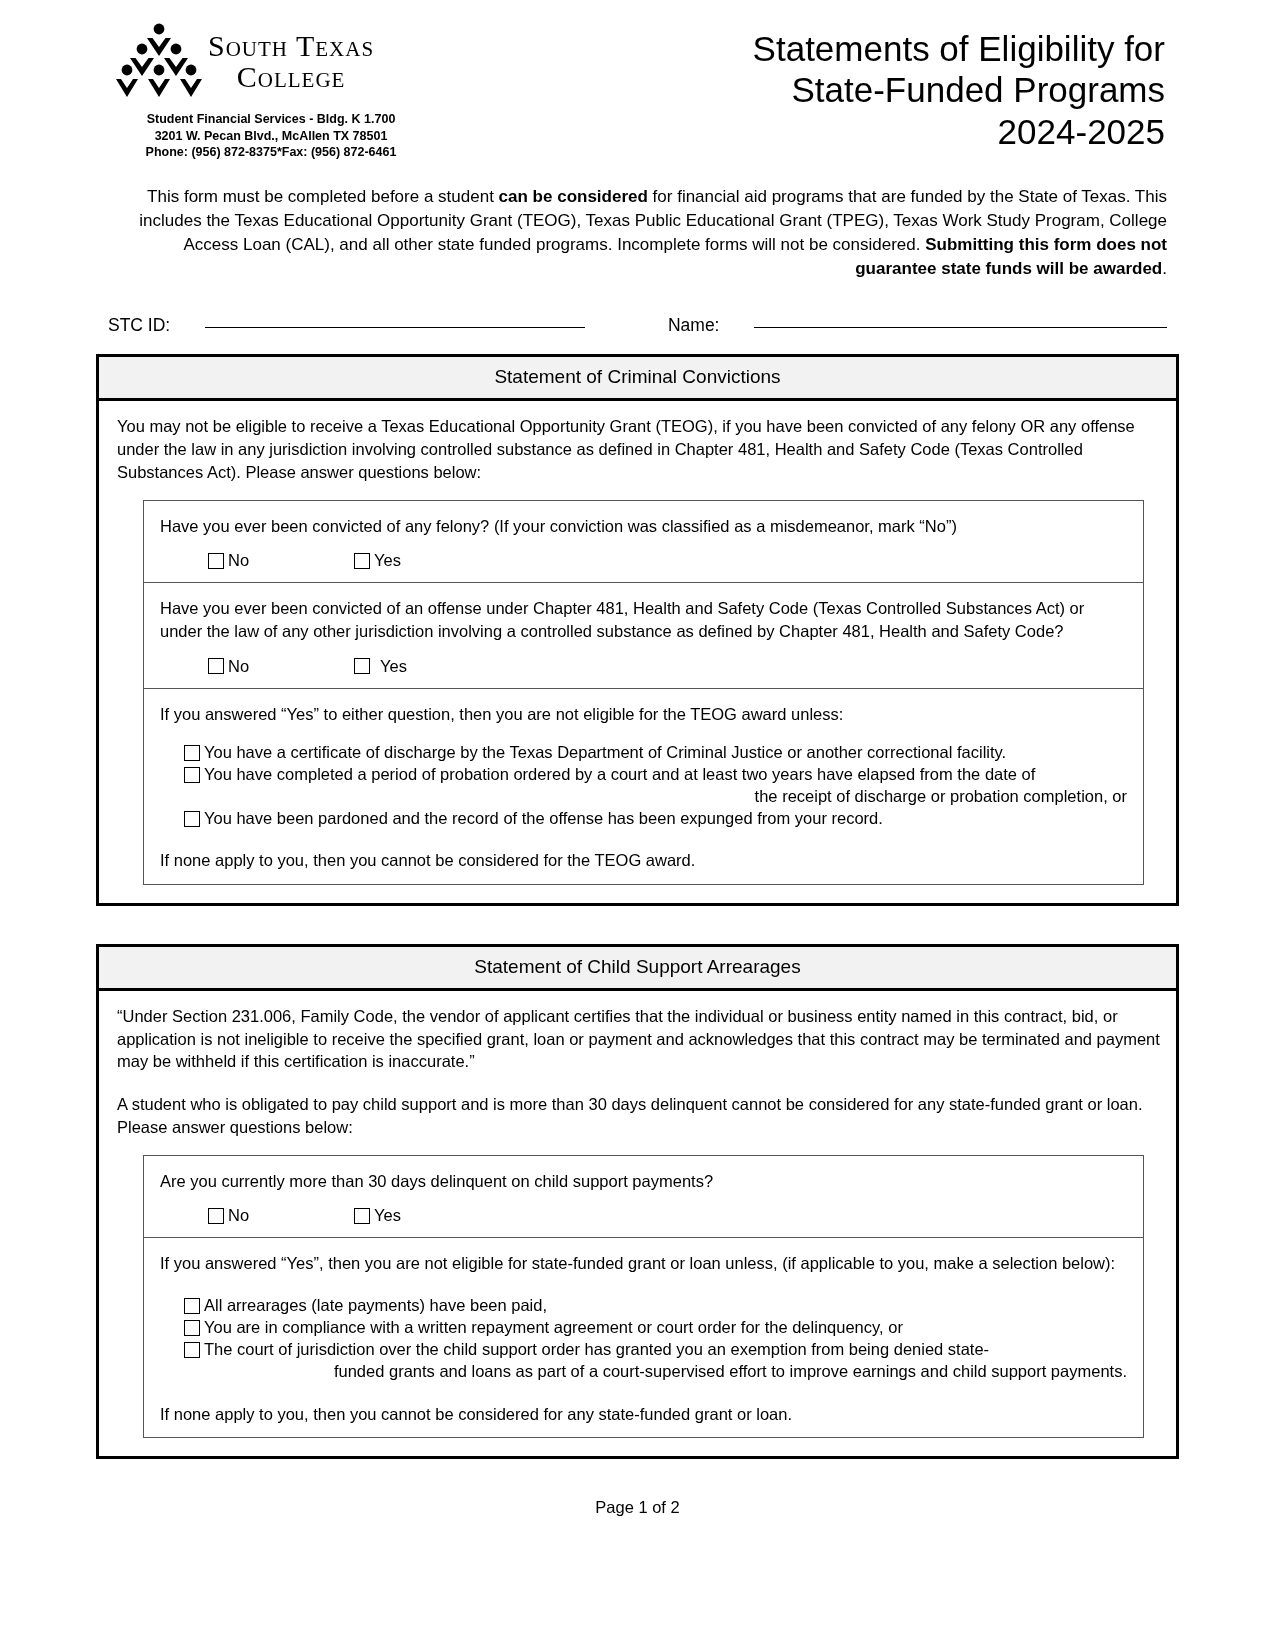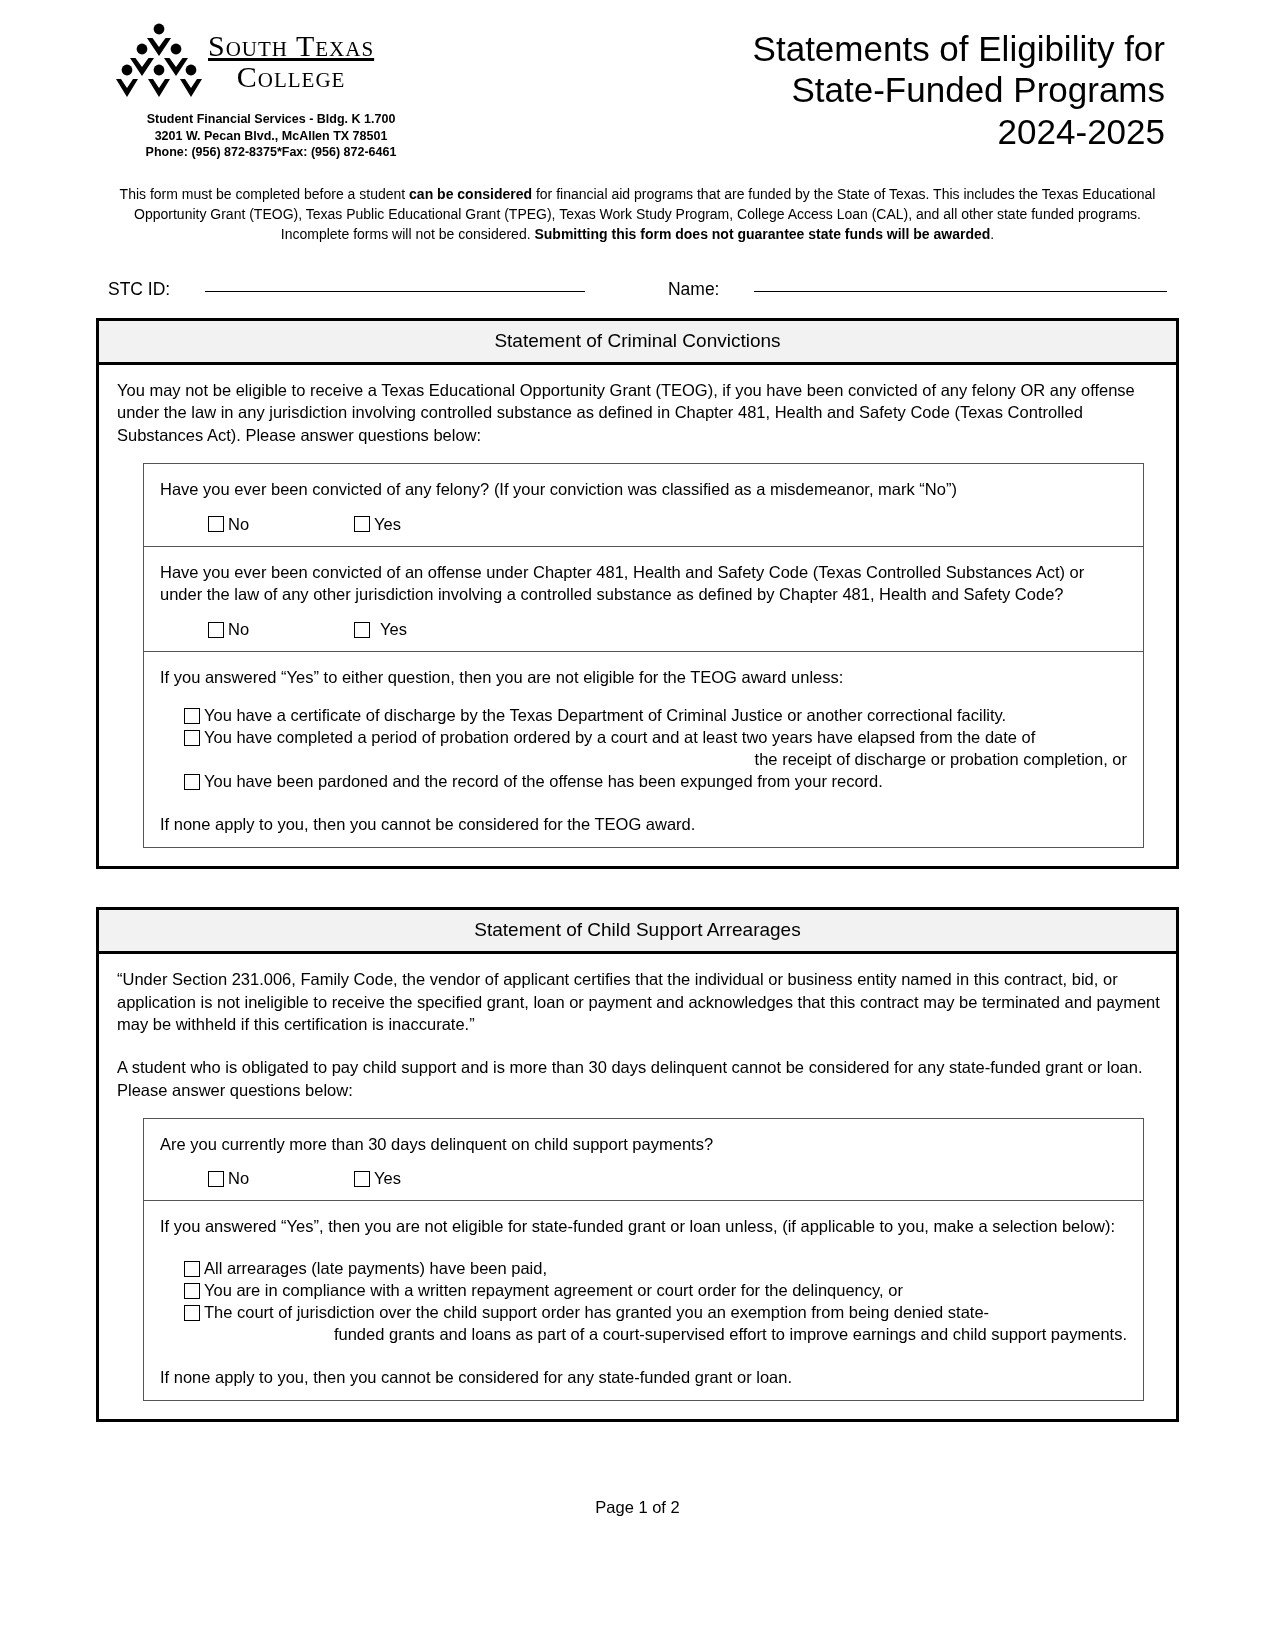--- a/index.html
+++ b/index.html
@@ -48,21 +48,20 @@
     font-family: "Liberation Serif", serif;
     line-height: 1.02;
     letter-spacing: 0.5px;
   }
   .logo-word .l1 {
     font-size: 30px;
     font-variant: small-caps;
     font-weight: 400;
     display: block;
     letter-spacing: 1px;
-    text-decoration: underline;
   }
   .logo-word .l2 {
     font-size: 30px;
     font-variant: small-caps;
     font-weight: 400;
     display: block;
     text-align: center;
     letter-spacing: 1px;
   }
   .addr {
@@ -81,23 +80,23 @@
     line-height: 1.18;
     font-weight: 400;
     padding-top: 14px;
     padding-right: 2px;
   }
   .title-block div { white-space: nowrap; }
 
   
   .intro {
     margin: 24px 108px 0 108px;
-    font-size: 14px;
+    font-size: 17px;
     line-height: 1.42;
-    text-align: center;
+    text-align: right;
   }
   .intro b { font-weight: bold; }
 
   
   .idrow {
     margin: 34px 108px 0 108px;
     font-size: 17.5px;
     display: flex;
     align-items: baseline;
     gap: 27px;

